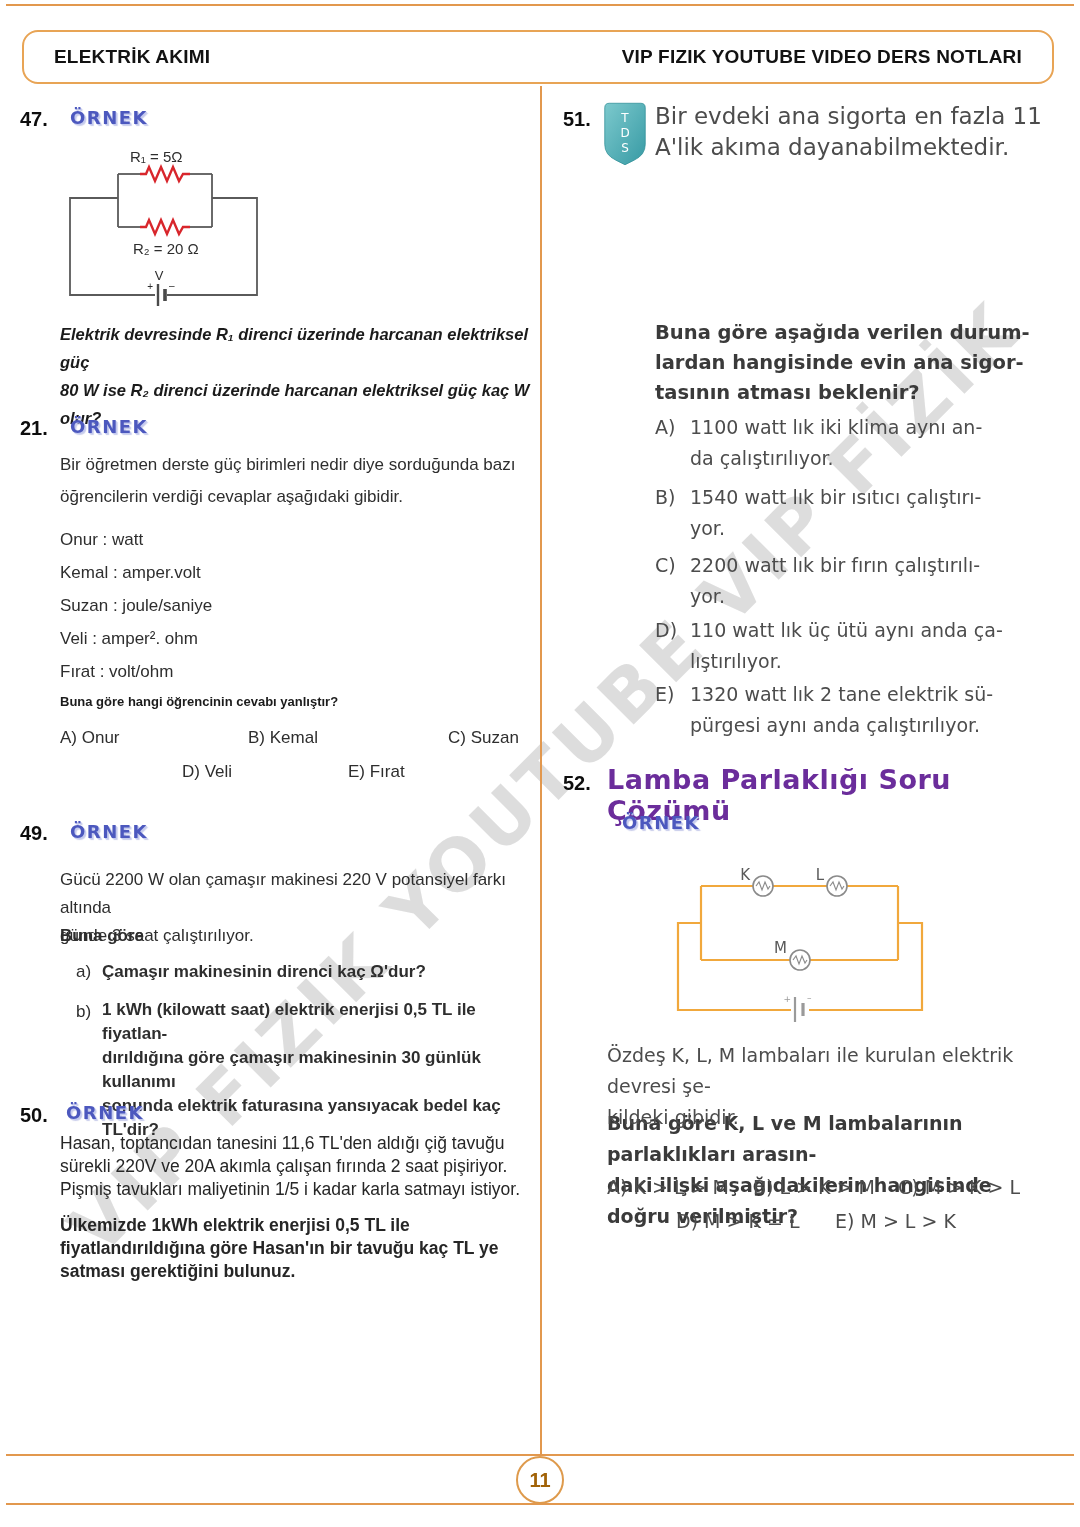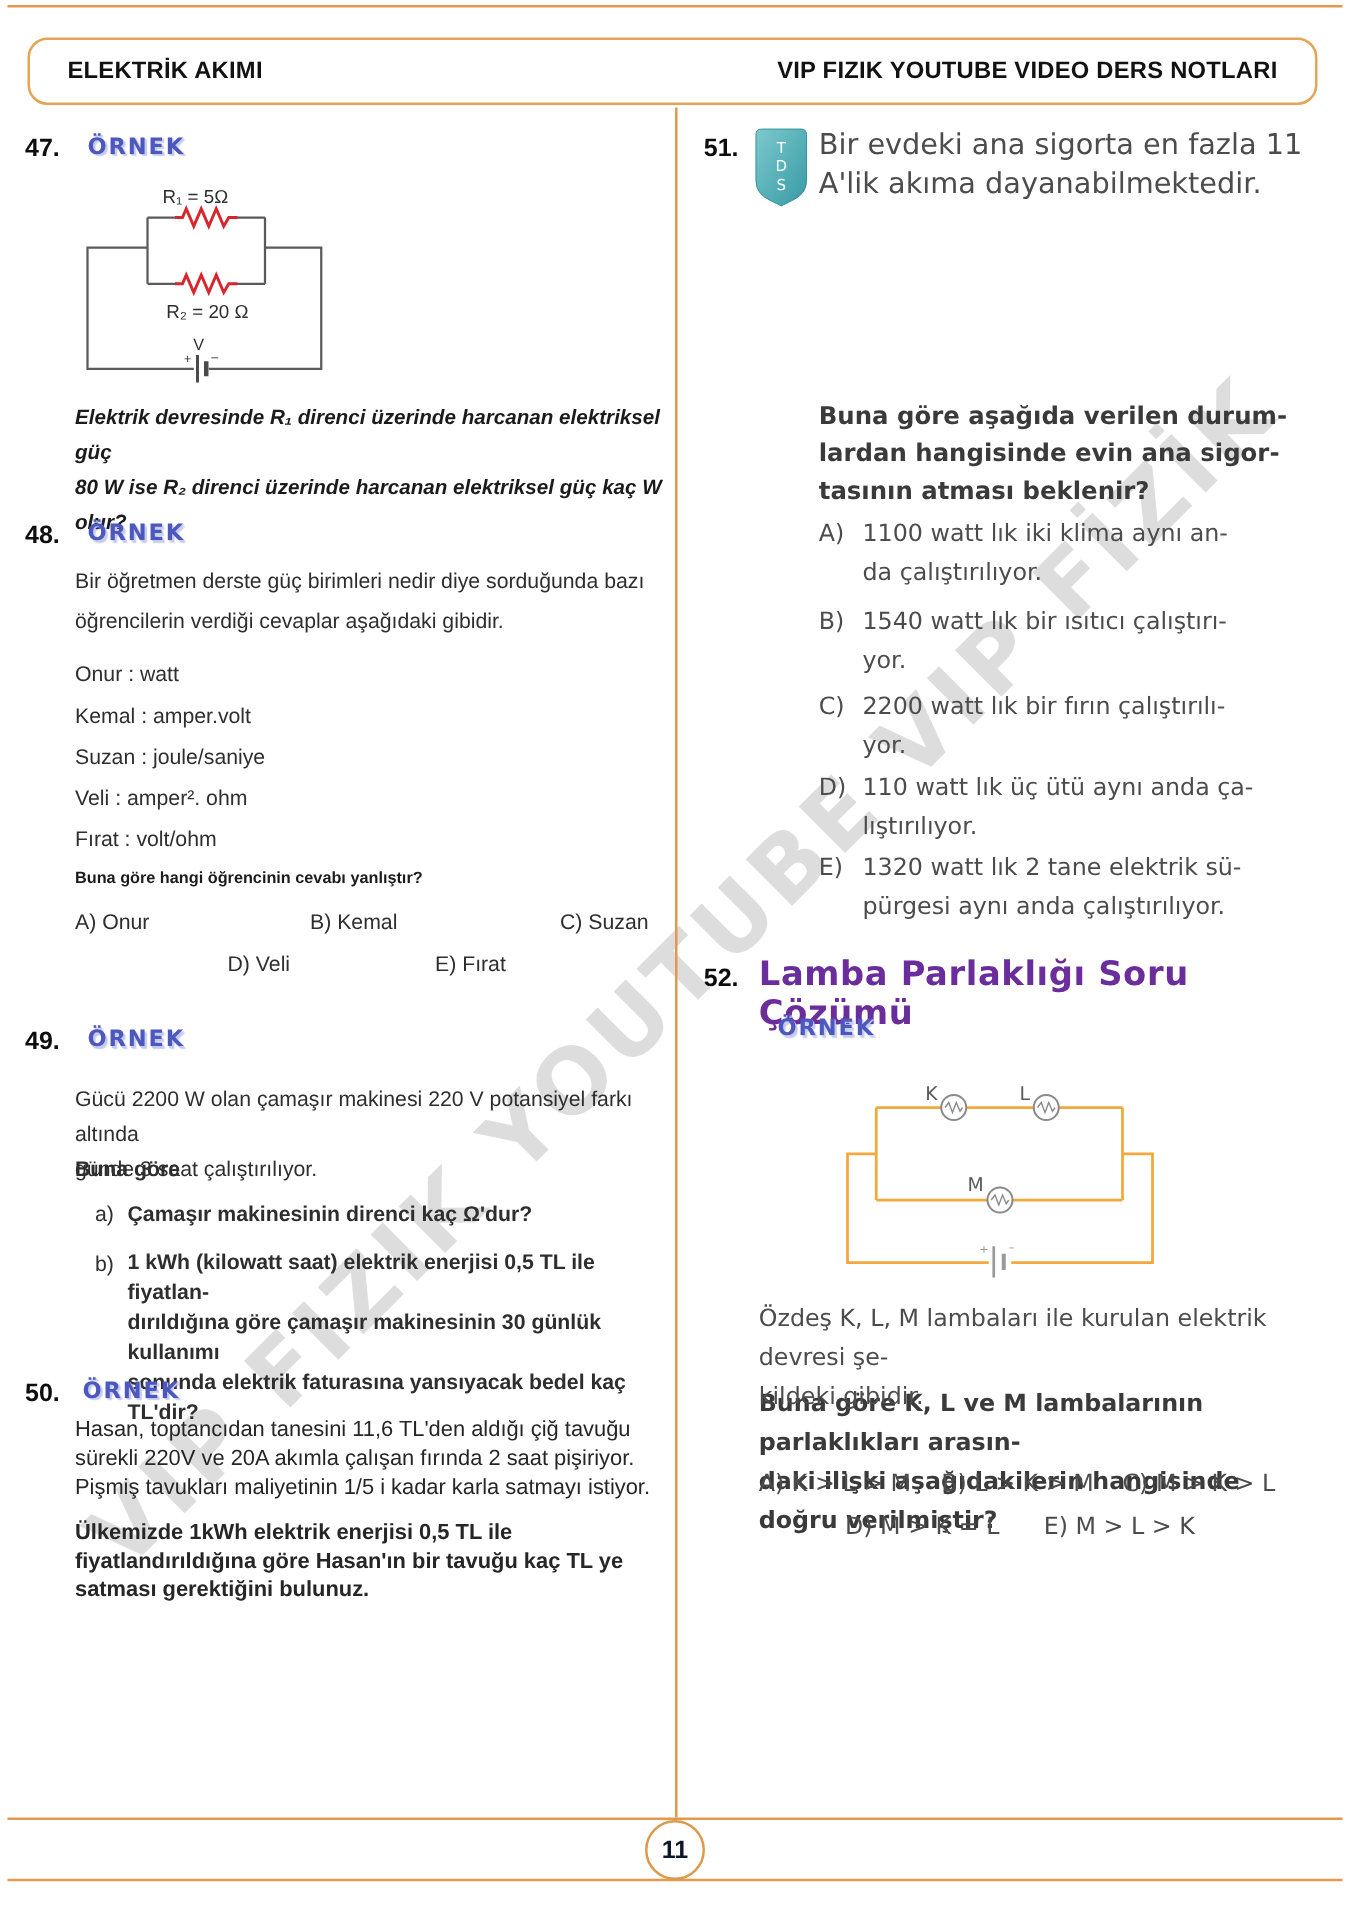--- a/index.html
+++ b/index.html
@@ -41,21 +41,21 @@
   .ropt{font-family:"DejaVu Sans",sans-serif;font-size:19px;line-height:31px;color:#4c4c4c;}
   .opt{position:absolute;width:390px;z-index:1;}
   .opt .letter{position:absolute;left:0;top:0;}
   .opt .txt{margin-left:35px;}
 
   .purple-title{font-family:"DejaVu Sans",sans-serif;font-weight:800;font-size:27px;
       letter-spacing:.5px;color:#6B2D9B;}
 
   .footer-circle{position:absolute;left:516px;top:1456px;width:44px;height:44px;
       border:2px solid #DE9A4C;border-radius:50%;background:#fff;text-align:center;
-      line-height:44px;font-weight:bold;font-size:20px;color:#0f172a;z-index:2;}
+      line-height:44px;font-weight:bold;font-size:20px;color:#a16207;z-index:2;}
 </style>
 </head>
 <body>
 
 <div class="page">
 
   <div class="watermark">VIP FIZIK YOUTUBE VIP FİZİK</div>
 
   <div class="hline" style="left:6px;right:auto;top:4px;width:1068px;"></div>
 
@@ -97,21 +97,21 @@
       <text x="75" y="116" font-size="15">R₂ = 20 Ω</text>
       <text x="101" y="142" font-size="13" text-anchor="middle">V</text>
       <text x="95" y="152" font-size="10" text-anchor="end">+</text>
       <text x="111" y="151" font-size="10">–</text>
     </g>
   </svg>
 
   <div class="abs ltq pre" style="left:60px;top:320px;width:475px;font-style:italic;">Elektrik devresinde R₁ direnci üzerinde harcanan elektriksel güç
 80 W ise R₂ direnci üzerinde harcanan elektriksel güç kaç W olur?</div>
 
-  <div class="abs qnum" style="left:20px;top:417px;">48.</div>
+  <div class="abs qnum" style="left:20px;top:417px;">21.</div>
   <div class="abs ornek" style="left:70px;top:416px;">ÖRNEK</div>
   <div class="abs lt pre" style="left:60px;top:449px;width:480px;">Bir öğretmen derste güç birimleri nedir diye sorduğunda bazı
 öğrencilerin verdiği cevaplar aşağıdaki gibidir.</div>
 
   <div class="abs lt" style="left:60px;top:524px;">Onur : watt</div>
   <div class="abs lt" style="left:60px;top:557px;">Kemal : amper.volt</div>
   <div class="abs lt" style="left:60px;top:590px;">Suzan : joule/saniye</div>
   <div class="abs lt" style="left:60px;top:623px;">Veli : amper². ohm</div>
   <div class="abs lt" style="left:60px;top:656px;">Fırat : volt/ohm</div>
 

